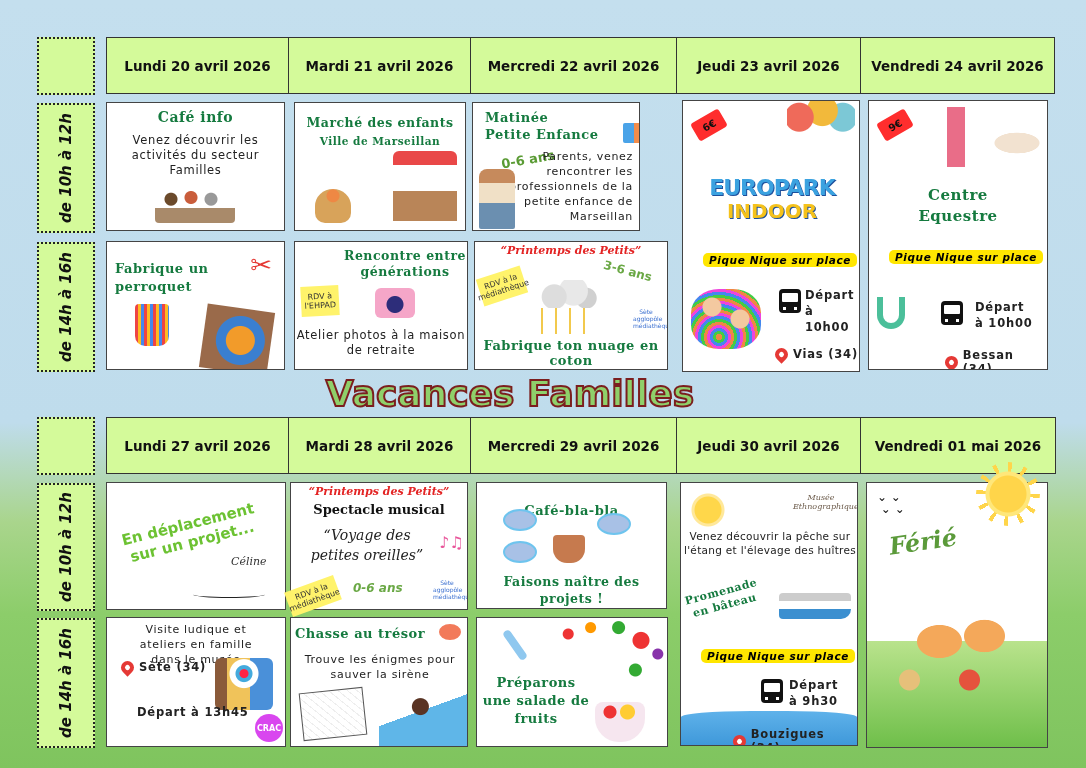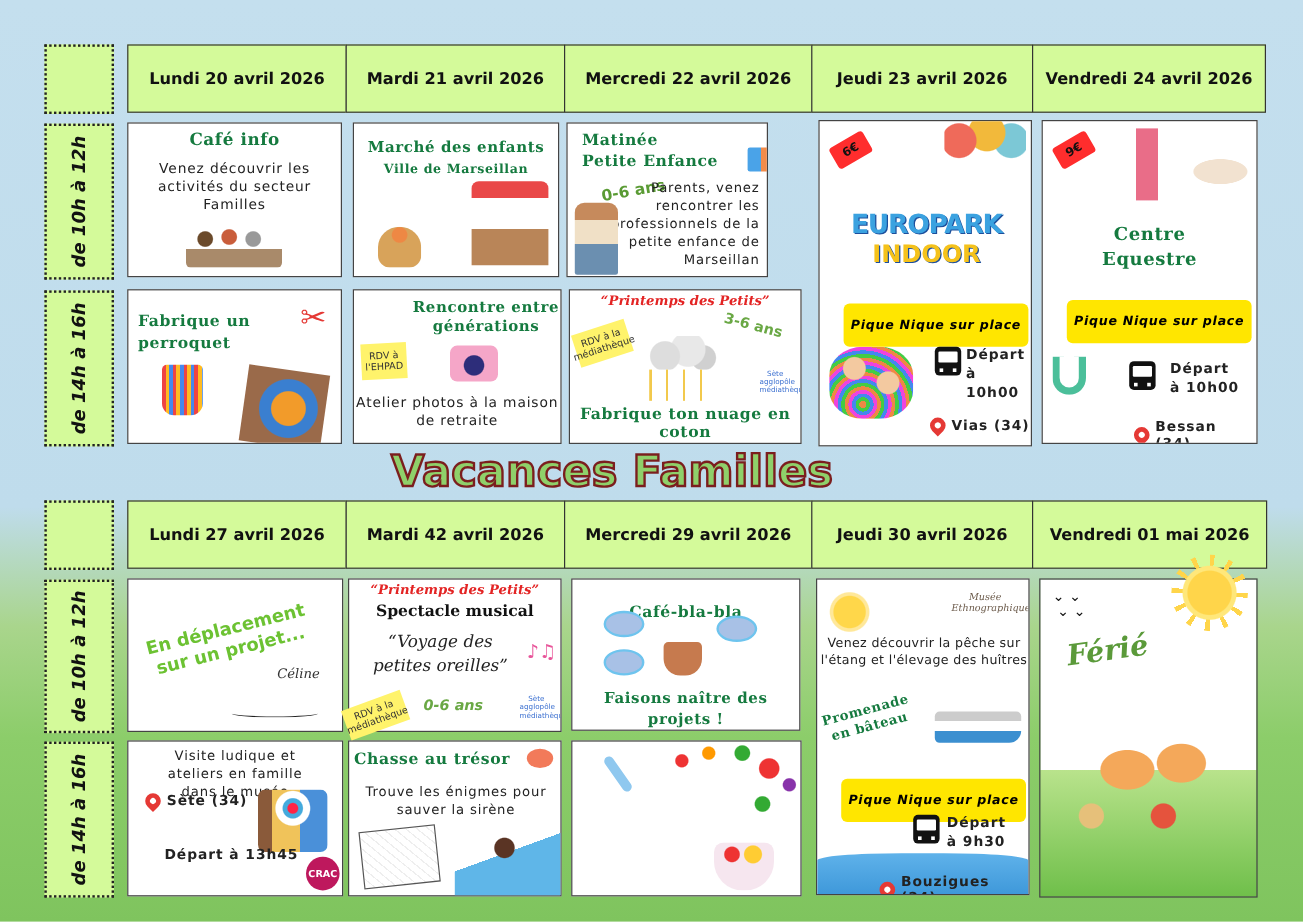--- a/index.html
+++ b/index.html
@@ -7,21 +7,21 @@
     font-family:"DejaVu Sans",sans-serif;
     background:linear-gradient(180deg,#c4dfee 0%,#bfdcec 55%,#a9d58c 68%,#8ccd6a 80%,#7fc45e 100%);}
   .abs{position:absolute;box-sizing:border-box;}
   .timecell{background:#d4fa9a;border:2px dotted #222;display:flex;align-items:center;justify-content:center;}
   .timecell span{transform:rotate(-90deg);white-space:nowrap;font-style:italic;font-weight:bold;font-size:15px;color:#111;}
   .hdr{background:#d4fa9a;border:1.5px solid #333;display:flex;align-items:center;justify-content:center;
     font-weight:bold;font-size:13.5px;color:#111;}
   .card{background:#fff;border:1.5px solid #444;overflow:hidden;}
   .gtitle{font-family:"DejaVu Serif",serif;font-weight:bold;color:#157a3f;text-align:center;letter-spacing:0.5px;}
   .txt{text-align:center;color:#222;font-size:11.5px;letter-spacing:0.7px;line-height:15px;}
-  .pique{background:#ffe600;border-radius:5px;font-style:italic;font-weight:bold;font-size:10.5px;padding:12px 6px;letter-spacing:0.6px;white-space:nowrap;}
+  .pique{background:#ffe600;border-radius:5px;font-style:italic;font-weight:bold;font-size:10.5px;padding:1px 6px;letter-spacing:0.6px;white-space:nowrap;}
   .red{color:#e32424;font-family:"DejaVu Serif",serif;font-weight:bold;font-style:italic;}
   .tag{background:#ff2d2d;color:#111;font-weight:bold;font-size:10px;border-radius:3px;display:flex;align-items:center;justify-content:center;}
   .sticky{background:#fff36b;color:#333;font-size:8px;display:flex;align-items:center;justify-content:center;text-align:center;line-height:9px;}
   .bus{width:22px;height:24px;background:#111;border-radius:4px;position:relative;}
   .bus::before{content:"";position:absolute;left:3px;top:4px;width:16px;height:9px;background:#fff;border-radius:1px;}
   .bus::after{content:"";position:absolute;left:4px;bottom:3px;width:14px;height:3px;border-left:3px solid #fff;border-right:3px solid #fff;box-sizing:border-box;}
   .pin{width:13px;height:13px;background:#e53935;border-radius:50% 50% 50% 0;transform:rotate(-45deg);display:inline-block;position:relative;}
   .pin::after{content:"";position:absolute;left:4px;top:4px;width:5px;height:5px;background:#fff;border-radius:50%;}
   .loc{font-weight:bold;font-size:11.5px;letter-spacing:0.8px;color:#222;display:flex;align-items:center;gap:5px;}
   .dep{font-weight:bold;font-size:11.5px;letter-spacing:0.8px;color:#222;line-height:16px;}
@@ -133,21 +133,21 @@
 
 <div class="abs timecell" style="left:37px;top:417px;width:58px;height:58px;"></div>
 <div class="abs timecell" style="left:37px;top:483px;width:58px;height:128px;">
     <span>de 10h à 12h</span>
   </div>
 <div class="abs timecell" style="left:37px;top:618px;width:58px;height:130px;">
     <span>de 14h à 16h</span>
   </div>
 
 <div class="abs hdr" style="left:106px;top:417px;width:183px;height:57px;">Lundi 27 avril 2026</div>
-<div class="abs hdr" style="left:288px;top:417px;width:183px;height:57px;">Mardi 42 avril 2026</div>
+<div class="abs hdr" style="left:288px;top:417px;width:183px;height:57px;">Mardi 28 avril 2026</div>
 <div class="abs hdr" style="left:470px;top:417px;width:207px;height:57px;">Mercredi 29 avril 2026</div>
 <div class="abs hdr" style="left:676px;top:417px;width:185px;height:57px;">Jeudi 30 avril 2026</div>
 <div class="abs hdr" style="left:860px;top:417px;width:196px;height:57px;">Vendredi 01 mai 2026</div>
 
 <div class="abs card" style="left:106px;top:482px;width:180px;height:128px;">
   <div style="position:absolute;left:8px;top:32px;width:150px;text-align:center;font-weight:bold;font-size:15px;color:#6cc232;line-height:18px;transform:rotate(-14deg);">En déplacement sur un projet...</div>
   <div style="position:absolute;left:124px;top:72px;font-family:'DejaVu Serif',serif;font-style:italic;font-size:11px;color:#333;">Céline</div>
   <div style="position:absolute;left:86px;top:108px;width:72px;height:6px;border-bottom:1.5px solid #222;border-radius:0 0 50% 50%;"></div>
 </div>
 
@@ -198,28 +198,29 @@
 
 <div class="abs card" style="left:106px;top:617px;width:180px;height:130px;">
   <div class="txt" style="margin:4px 20px 0;font-size:11px;line-height:15px;">Visite ludique et ateliers en famille dans le musée</div>
   <div class="abs loc" style="left:14px;top:42px;">
       <span class="pin"></span>
       <span>Sète (34)</span>
     </div>
   <div style="position:absolute;left:108px;top:40px;width:58px;height:52px;background:radial-gradient(circle at 50% 30%,#f24 4px,#4ad 5px 8px,#fff 9px 14px,transparent 15px),linear-gradient(90deg,#8a5a3a 0 20%,#f0c35a 20% 60%,#4a90d9 60%);border-radius:6px;"></div>
   <div class="abs bus" style="left:4px;top:80px;"></div>
   <div class="abs dep" style="left:30px;top:86px;">Départ à 13h45</div>
-  <div class="abs" style="left:148px;top:96px;width:28px;height:28px;background:#be185d;color:#fff;border-radius:50%;font-size:8px;font-weight:bold;display:flex;align-items:center;justify-content:center;">CRAC</div>
+  <div class="abs" style="left:148px;top:96px;width:28px;height:28px;background:#d946ef;color:#fff;border-radius:50%;font-size:8px;font-weight:bold;display:flex;align-items:center;justify-content:center;">CRAC</div>
 </div>
 
 <div class="abs card" style="left:290px;top:617px;width:178px;height:130px;">
   <div class="gtitle" style="position:absolute;left:4px;top:8px;font-size:13px;">Chasse au trésor</div>
   <div style="position:absolute;right:6px;top:6px;width:22px;height:16px;background:#f27a5a;border-radius:50%;"></div>
   <div class="txt" style="position:absolute;left:4px;top:34px;width:170px;font-size:11px;">Trouve les énigmes pour sauver la sirène</div>
   <div style="position:absolute;left:10px;top:72px;width:62px;height:46px;border:1.5px solid #555;background:repeating-linear-gradient(45deg,#fff 0 5px,#eee 5px 6px);transform:rotate(-6deg);"></div>
   <div style="position:absolute;left:88px;top:70px;width:92px;height:62px;background:radial-gradient(circle at 45% 30%,#5a3424 8px,transparent 9px),linear-gradient(160deg,transparent 40%,#5fb6e8 40%);"></div>
 </div>
 
 <div class="abs card" style="left:476px;top:617px;width:192px;height:130px;">
   <div style="position:absolute;left:34px;top:10px;width:8px;height:34px;background:#8fc8ef;border-radius:4px;transform:rotate(-35deg);"></div>
   <div style="position:absolute;left:80px;top:0;width:112px;height:80px;background:radial-gradient(circle at 10% 20%,#e33 5px,transparent 6px),radial-gradient(circle at 30% 12%,#f90 5px,transparent 6px),radial-gradient(circle at 55% 12%,#3a3 6px,transparent 7px),radial-gradient(circle at 75% 28%,#e33 8px,transparent 9px),radial-gradient(circle at 90% 45%,#83a 5px,transparent 6px),radial-gradient(circle at 70% 65%,#3a3 6px,transparent 7px);"></div>
+  <div class="gtitle" style="position:absolute;left:4px;top:56px;width:110px;font-size:13px;line-height:18px;">Préparons une salade de fruits</div>
   <div style="position:absolute;left:118px;top:84px;width:50px;height:40px;background:radial-gradient(circle at 30% 25%,#e33 6px,transparent 7px),radial-gradient(circle at 65% 25%,#fc3 7px,transparent 8px),#f6e6ef;border-radius:8px 8px 24px 24px;"></div>
 </div>
 
 </body></html>

